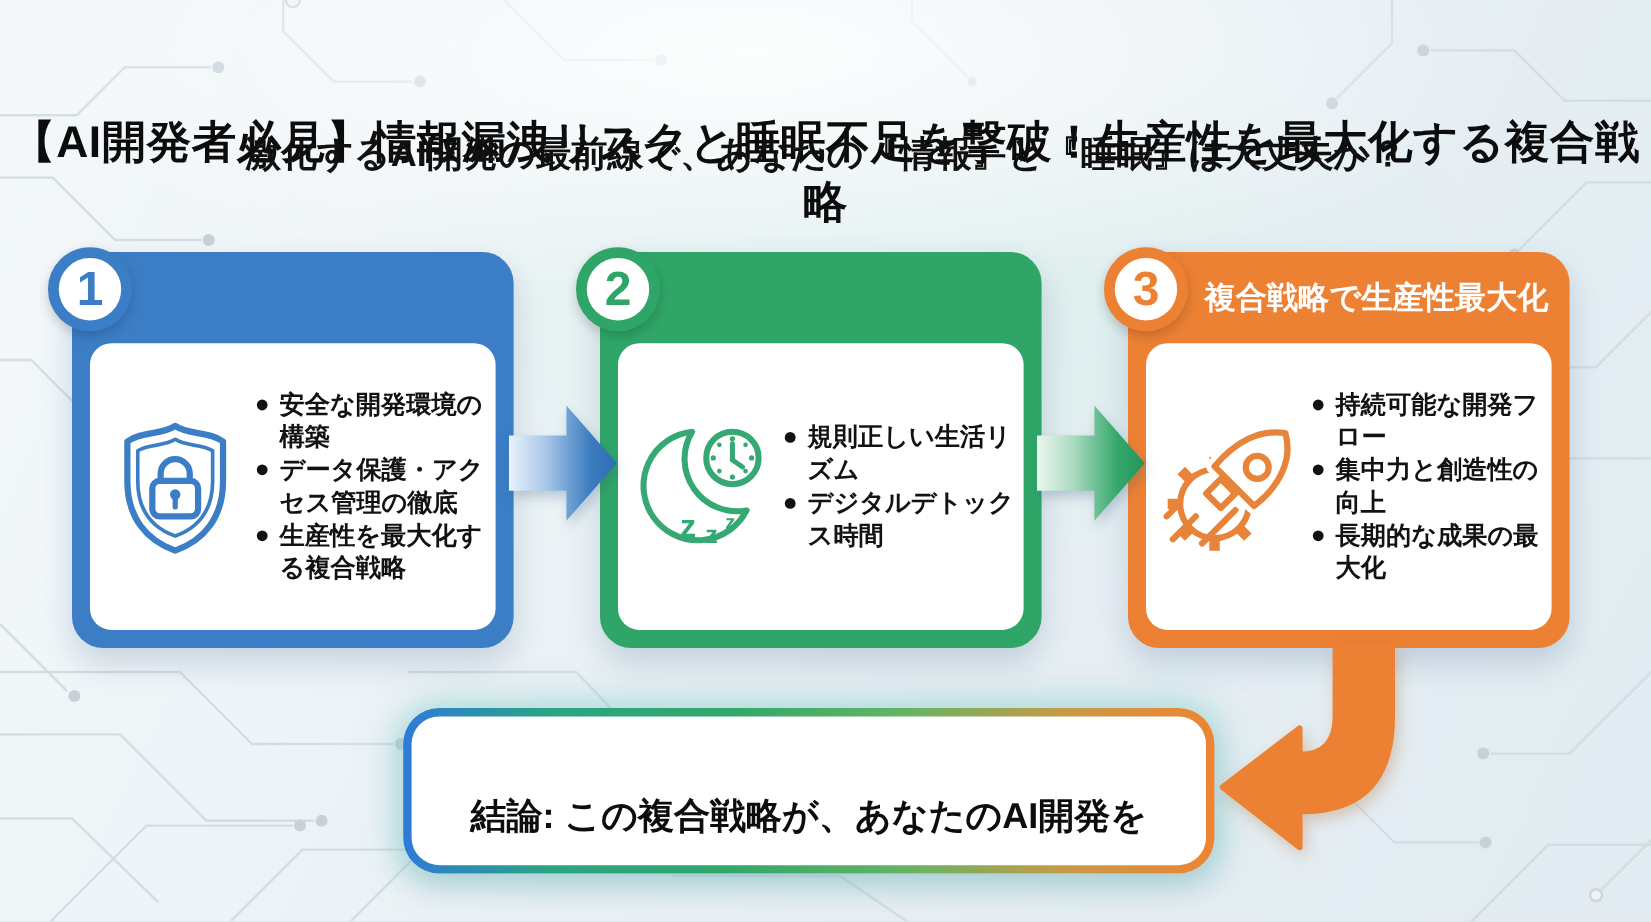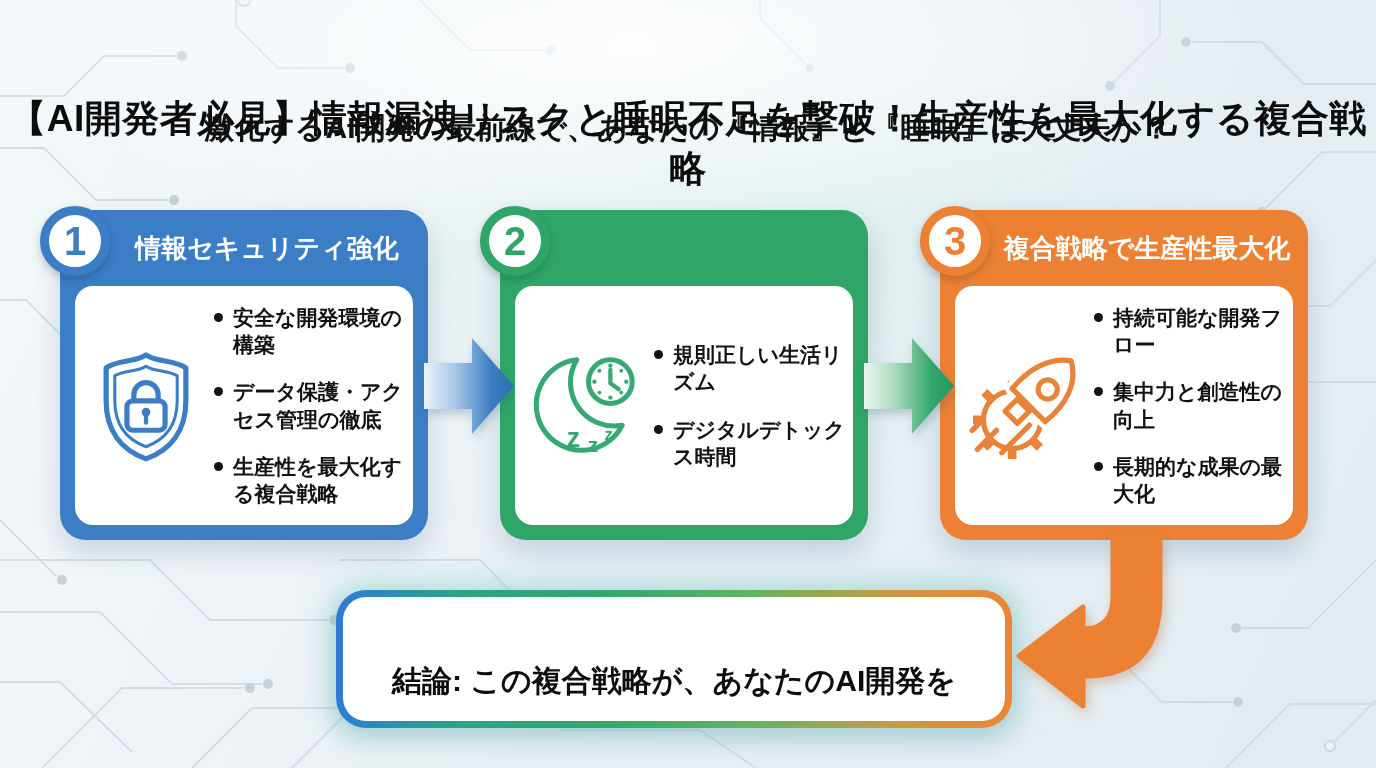--- a/index.html
+++ b/index.html
@@ -31,21 +31,21 @@
     font-size:40px;font-weight:800;box-shadow:0 4px 10px rgba(0,0,0,.18);}
   .card-1 .badge{border:9px solid #3b7ec6;color:#3b7ec6;}
   .card-2 .badge{border:9px solid #2fa667;color:#2fa667;}
   .card-3 .badge{border:9px solid #ec8133;color:#ec8133;}
 
   .card-header{height:76px;display:flex;align-items:center;justify-content:center;
     padding-left:46px;color:#fff;font-size:26px;font-weight:800;white-space:nowrap;}
   .card-body{position:absolute;left:15px;right:15px;top:76px;bottom:15px;background:#fff;
     border-radius:18px;display:flex;align-items:center;padding:10px 4px 10px 8px;box-sizing:border-box;}
   .icon-box{width:126px;flex:0 0 126px;display:flex;align-items:center;justify-content:center;}
-  .bullets{list-style:none;margin:0;padding:0;width:202px;display:flex;flex-direction:column;gap:20px;}
+  .bullets{list-style:none;margin:0;padding:0;width:202px;display:flex;flex-direction:column;gap:0;}
   .bullets li{position:relative;padding-left:24px;font-size:21px;font-weight:800;color:#121212;line-height:1.3;}
   .bullets li::before{content:"";position:absolute;left:5px;top:9px;width:9px;height:9px;border-radius:50%;background:#121212;}
 
   .arrow-h{position:absolute;top:336px;width:92px;height:100px;filter:drop-shadow(2px 5px 5px rgba(40,80,120,.25));z-index:3;}
   .arrow-1{left:424px;} .arrow-2{left:864px;}
   .arrow-j{position:absolute;left:1002px;top:537px;width:165px;height:175px;
     filter:drop-shadow(3px 5px 6px rgba(160,85,20,.28));z-index:2;}
 
   .conclusion{position:absolute;left:336px;top:590px;width:676px;height:138px;border-radius:30px;
     padding:7px;box-sizing:border-box;
@@ -115,21 +115,20 @@
   </svg>
   <div class="tint"></div>
 
   <div class="page-title">【AI開発者必見】情報漏洩リスクと睡眠不足を撃破！生産性を最大化する複合戦略</div>
   <div class="page-subtitle">激化するAI開発の最前線で、あなたの『情報』と『睡眠』は大丈夫か？</div>
 
   <section class="card card-1">
     <div class="badge">
       <span>1</span>
     </div>
-    <div class="card-header">情報セキュリティ強化</div>
     <div class="card-body">
       <div class="icon-box">
         <svg width="104" height="120" viewBox="0 0 120 136">
           <path d="M60 9 C73 18 92 14 106 24 L106 62 C106 97 88 119 60 129 C32 119 14 97 14 62 L14 24 C28 14 47 18 60 9 Z" fill="none" stroke="#3b7ec6" stroke-width="6" stroke-linejoin="round"></path>
           <path d="M60 22 C70 29 85 26 96 33 L96 62 C96 90 82 107 60 115 C38 107 24 90 24 62 L24 33 C35 26 50 29 60 22 Z" fill="none" stroke="#3b7ec6" stroke-width="3.5" stroke-linejoin="round"></path>
           <path d="M46 62 v-7 a14 14 0 0 1 28 0 v7" fill="none" stroke="#3b7ec6" stroke-width="6" stroke-linecap="round"></path>
           <rect x="38" y="62" width="44" height="34" rx="7" fill="#fff" stroke="#3b7ec6" stroke-width="6"></rect>
           <circle cx="60" cy="75" r="5" fill="#3b7ec6"></circle>
           <path d="M60 79 v8" stroke="#3b7ec6" stroke-width="5" stroke-linecap="round"></path>
         </svg>

